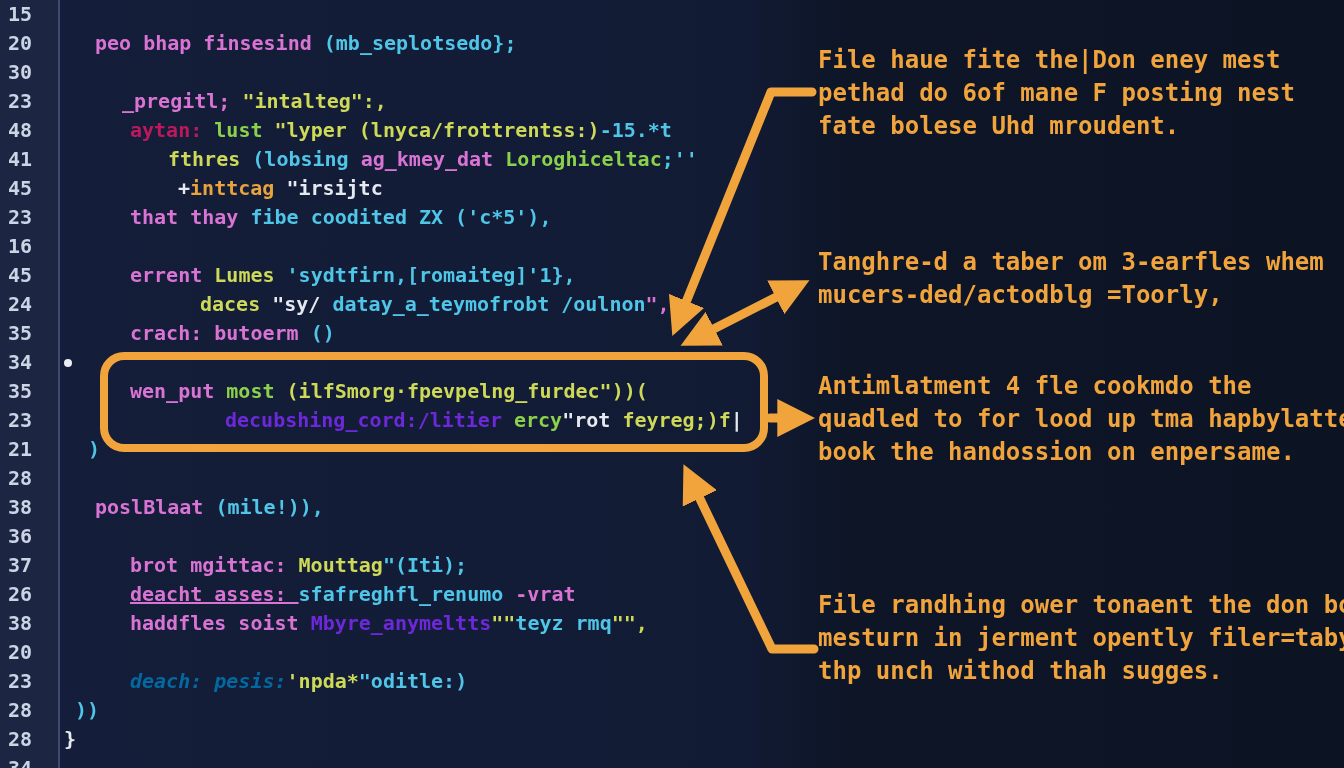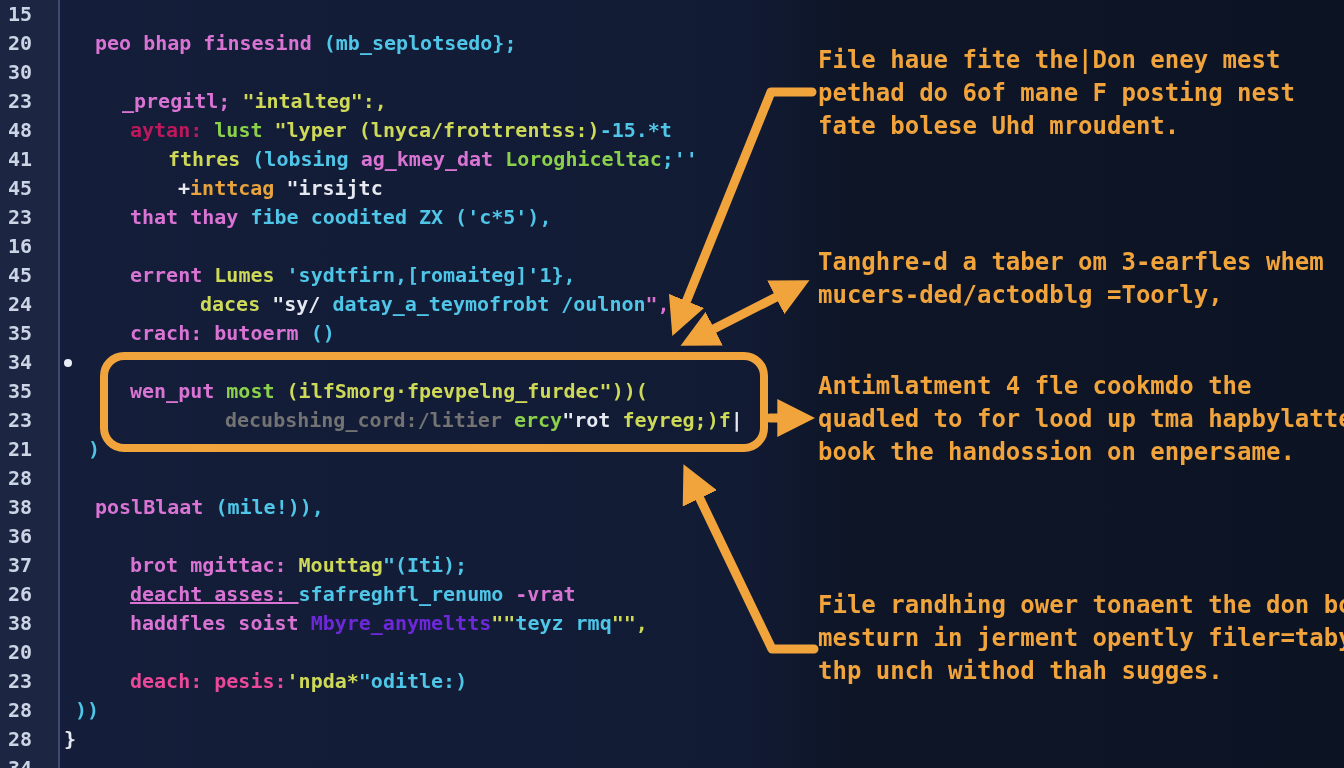--- a/index.html
+++ b/index.html
@@ -44,30 +44,30 @@
       <div class="row"><span class="num">48</span><span class="code" style="padding-left: 68px;"><span style="color: #be185d; margin-top: 39px;">aytan: </span><span style="color: rgb(139, 209, 75);">lust </span><span style="color: rgb(205, 217, 87);">"lyper (lnyca/frottrentss:)</span><span style="color: rgb(79, 198, 232);">-15.*t</span></span></div>
       <div class="row"><span class="num">41</span><span class="code" style="padding-left: 106px;"><span style="color: rgb(205, 217, 87);">fthres </span><span style="color: rgb(79, 198, 232);">(lobsing </span><span style="color: rgb(218, 116, 212);">ag_kmey_dat </span><span style="color: rgb(139, 209, 75);">Loroghiceltac</span><span style="color: rgb(79, 198, 232);">;''</span></span></div>
       <div class="row"><span class="num">45</span><span class="code" style="padding-left: 116px;"><span style="color: rgb(230, 233, 240);">+</span><span style="color: rgb(232, 163, 61);">inttcag </span><span style="color: rgb(230, 233, 240);">"irsijtc</span></span></div>
       <div class="row"><span class="num">23</span><span class="code" style="padding-left: 68px;"><span style="color: rgb(218, 116, 212);">that thay </span><span style="color: rgb(79, 198, 232);">fibe coodited ZX ('c*5'),</span></span></div>
       <div class="row"><span class="num">16</span></div>
       <div class="row"><span class="num">45</span><span class="code" style="padding-left: 68px;"><span style="color: rgb(218, 116, 212);">errent </span><span style="color: rgb(205, 217, 87);">Lumes </span><span style="color: rgb(79, 198, 232);">'sydtfirn,[romaiteg]'1},</span></span></div>
       <div class="row"><span class="num">24</span><span class="code" style="padding-left: 138px;"><span style="color: rgb(205, 217, 87);">daces </span><span style="color: rgb(230, 233, 240);">"sy/ </span><span style="color: rgb(79, 198, 232);">datay_a_teymofrobt /oulnon</span><span style="color: rgb(218, 116, 212);">",</span></span></div>
       <div class="row"><span class="num">35</span><span class="code" style="padding-left: 68px;"><span style="color: rgb(218, 116, 212);">crach: butoerm </span><span style="color: rgb(79, 198, 232);">()</span></span></div>
       <div class="row"><span class="num">34</span><span class="bullet"></span><span class="code" style="padding-left: 0px;"></span></div>
       <div class="row"><span class="num">35</span><span class="code" style="padding-left: 68px;"><span style="color: rgb(218, 116, 212);">wen_put </span><span style="color: rgb(139, 209, 75);">most </span><span style="color: rgb(205, 217, 87);">(ilfSmorg·fpevpelng_furdec"))(</span></span></div>
-      <div class="row"><span class="num">23</span><span class="code" style="padding-left: 163px;"><span style="color: #737373; text-align: center;">decubshing_cord:/litier </span><span style="color: rgb(139, 209, 75);">ercy</span><span style="color: rgb(230, 233, 240);">"rot </span><span style="color: rgb(205, 217, 87);">feyreg;)f</span><span style="color: rgb(230, 233, 240);">|</span></span></div>
+      <div class="row"><span class="num">23</span><span class="code" style="padding-left: 163px;"><span style="color: #6d28d9; text-align: center;">decubshing_cord:/litier </span><span style="color: rgb(139, 209, 75);">ercy</span><span style="color: rgb(230, 233, 240);">"rot </span><span style="color: rgb(205, 217, 87);">feyreg;)f</span><span style="color: rgb(230, 233, 240);">|</span></span></div>
       <div class="row"><span class="num">21</span><span class="code" style="padding-left: 26px;"><span style="color: rgb(79, 198, 232);">)</span></span></div>
       <div class="row"><span class="num">28</span><span class="code" style="padding-left: 0px;"></span></div>
       <div class="row"><span class="num">38</span><span class="code" style="padding-left: 33px;"><span style="color: rgb(218, 116, 212);">poslBlaat </span><span style="color: rgb(79, 198, 232);">(mile!)),</span></span></div>
       <div class="row"><span class="num">36</span><span class="code" style="padding-left: 0px;"></span></div>
       <div class="row"><span class="num">37</span><span class="code" style="padding-left: 68px;"><span style="color: rgb(218, 116, 212);">brot mgittac: </span><span style="color: rgb(205, 217, 87);">Mouttag</span><span style="color: rgb(79, 198, 232);">"(Iti);</span></span></div>
       <div class="row"><span class="num">26</span><span class="code" style="padding-left: 68px;"><span style="color: rgb(218, 116, 212); text-decoration: underline;">deacht asses: </span><span style="color: rgb(79, 198, 232);">sfafreghfl_renumo </span><span style="color: rgb(218, 116, 212);">-vrat</span></span></div>
       <div class="row"><span class="num">38</span><span class="code" style="padding-left: 68px;"><span style="color: rgb(218, 116, 212);">haddfles soist </span><span style="color: #6d28d9;">Mbyre_anymeltts</span><span style="color: rgb(205, 217, 87);">""</span><span style="color: rgb(79, 198, 232);">teyz rmq</span><span style="color: rgb(205, 217, 87);">"",</span></span></div>
       <div class="row"><span class="num">20</span><span class="code" style="padding-left: 0px;"></span></div>
-      <div class="row"><span class="num">23</span><span class="code" style="padding-left: 68px;"><span style="color: #ec4899;">deach: pesis:</span><span style="color: rgb(205, 217, 87);">'npda*</span><span style="color: rgb(79, 198, 232);">"oditle:)</span></span></div>
+      <div class="row"><span class="num">23</span><span class="code" style="padding-left: 68px;"><span style="color: #0369a1; font-style: italic;">deach: pesis:</span><span style="color: rgb(205, 217, 87);">'npda*</span><span style="color: rgb(79, 198, 232);">"oditle:)</span></span></div>
       <div class="row"><span class="num">28</span><span class="code" style="padding-left: 13px;"><span style="color: rgb(79, 198, 232);">))</span></span></div>
       <div class="row"><span class="num">28</span><span class="code" style="padding-left: 2px;"><span style="color: rgb(230, 233, 240);">}</span></span></div>
       <div class="row"><span class="num">34</span><span class="code" style="padding-left: 0px;"></span></div>
     </div>
 
   <div class="highlight-box"></div>
 
   <svg class="arrows" viewBox="0 0 1344 768">
     <defs>
       <marker id="ah" viewBox="0 0 10 10" refX="6" refY="5" markerWidth="4.2" markerHeight="4.2" orient="auto-start-reverse">

